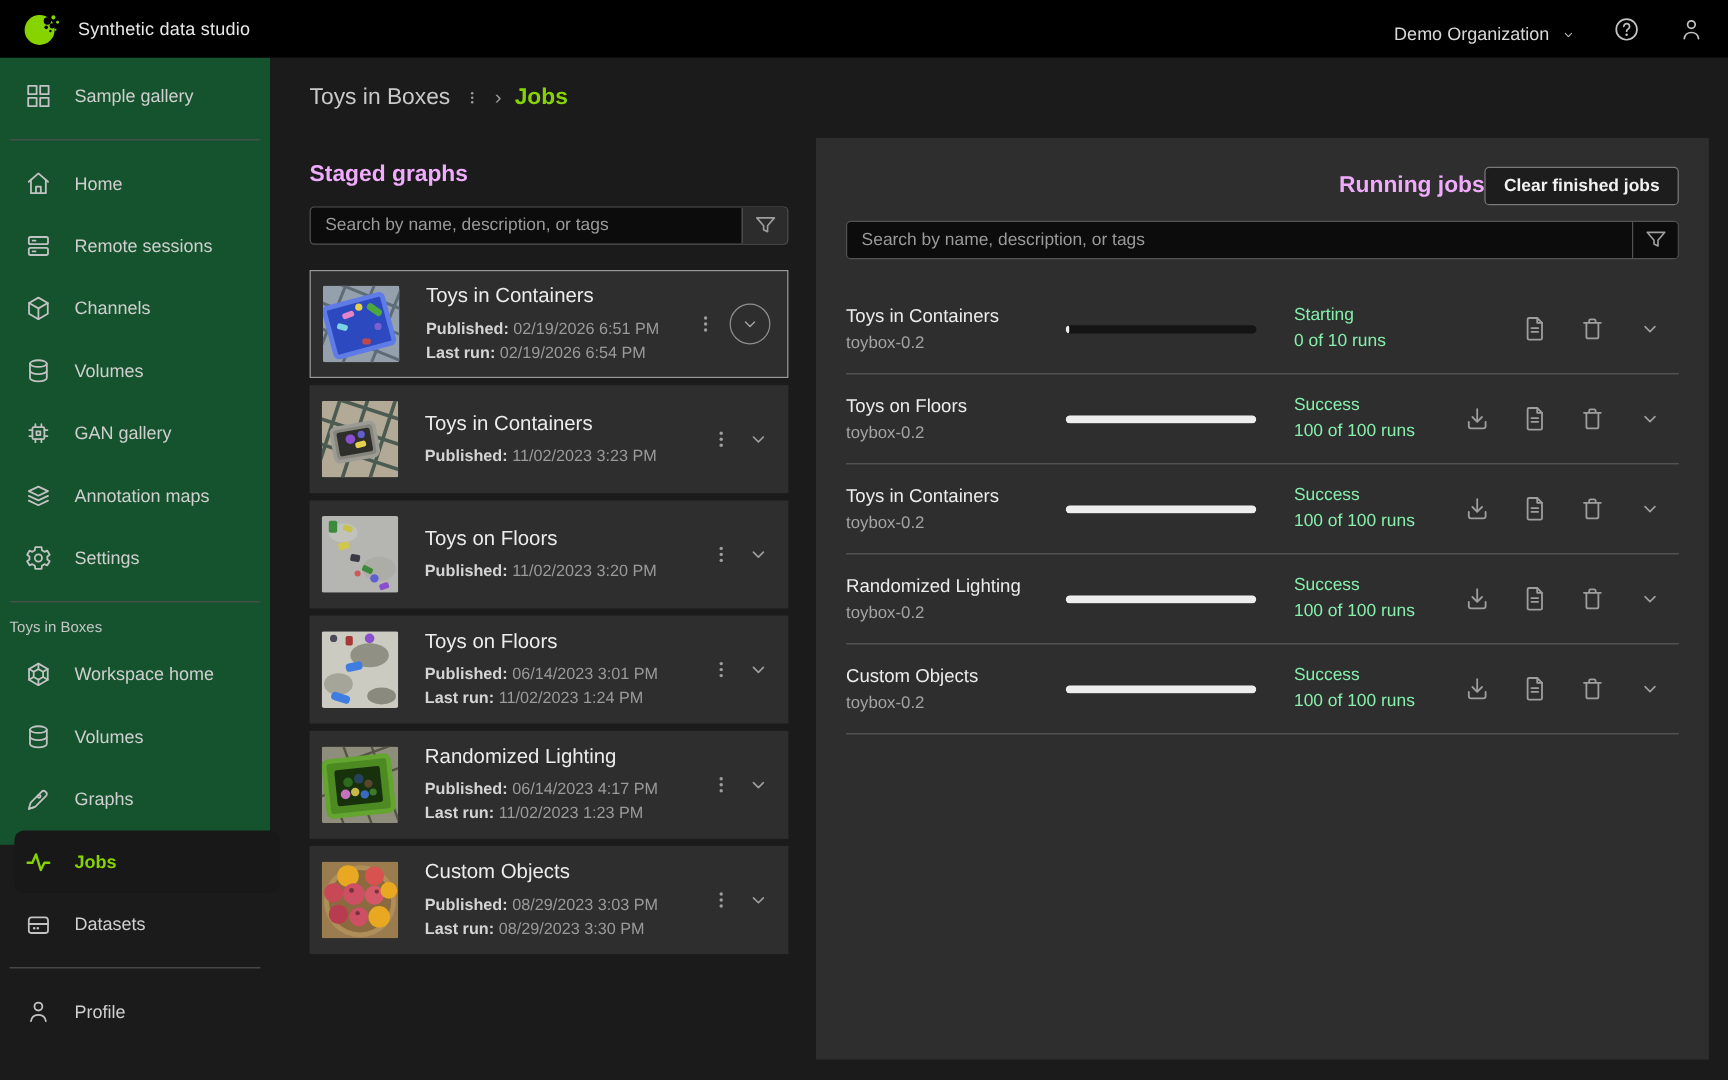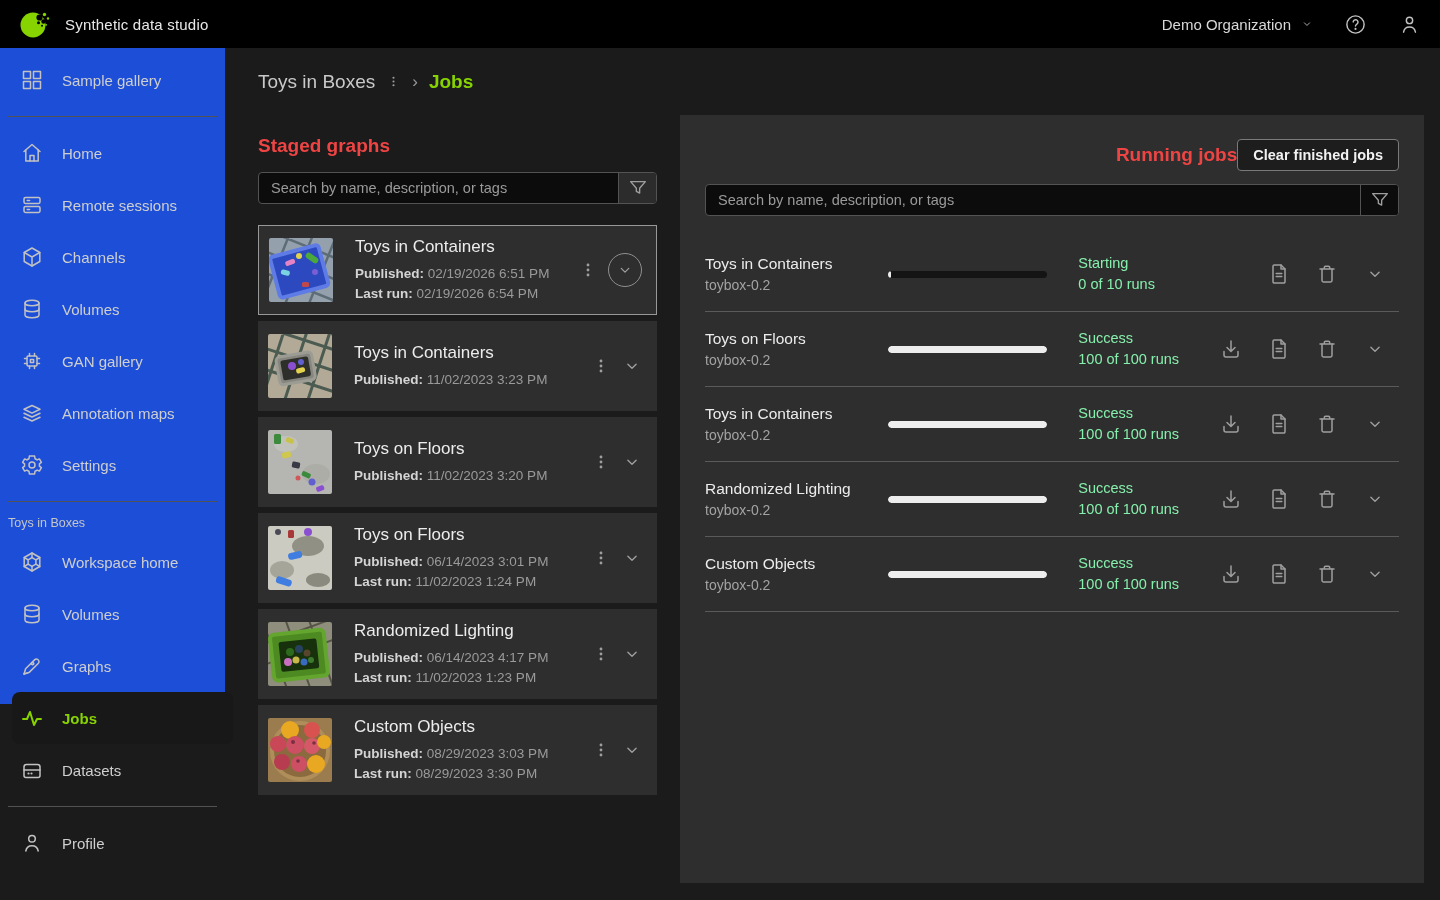--- a/index.html
+++ b/index.html
@@ -11,26 +11,26 @@
     position:relative;
   }
   svg.icon { stroke:#c2c2c2; fill:none; stroke-width:1.5; stroke-linecap:round; stroke-linejoin:round; }
   svg.icon.dim { stroke:#9e9e9e; }
 
   
   .topbar { position:absolute; top:0; left:0; width:1440px; height:48px; background:#000;
             display:flex; align-items:center; padding:0 18px; z-index:20; }
   .logo { width:32px; height:32px; margin-right:15px; flex-shrink:0; }
   .app-title { font-size:15px; color:#e8e8e8; letter-spacing:.2px; }
-  .topbar-right { margin-left:auto; display:flex; align-items:center; gap:28px; }
+  .topbar-right { margin-left:auto; display:flex; align-items:flex-end; gap:28px; }
   .org-select { display:flex; align-items:center; gap:9px; font-size:15px; color:#d8d8d8; cursor:pointer; }
   .round-btn { width:26px; height:26px; display:flex; align-items:center; justify-content:center; cursor:pointer; }
 
   
-  .sidebar { position:absolute; top:48px; left:0; width:225px; height:656px; background:#1d4ed8;
+  .sidebar { position:absolute; top:48px; left:0; width:225px; height:656px; background:#14532d;
              padding-top:6px; z-index:10; }
   .nav-item { height:52px; display:flex; align-items:center; gap:18px; padding:0 10px 0 20px;
               font-size:15px; color:#cfcfcf; cursor:pointer; }
   .nav-item svg { flex-shrink:0; }
   .nav-item.active { background:#181818; color:#87d300; border-radius:8px;
                      margin-left:12px; width:221px; padding-left:8px; position:relative; z-index:12; }
   .nav-item.active svg { stroke:#87d300; stroke-width:2; }
   .side-divider { border:none; border-top:1px solid #525252; margin:10px 8px; }
   .section-label { font-size:12.5px; color:#c6c6c6; padding:4px 8px 6px 8px; }
 
@@ -39,21 +39,21 @@
   .breadcrumb { height:67px; display:flex; align-items:center; padding-left:33px; gap:11px; }
   .bc-root { font-size:19px; color:#c9c9c9; cursor:pointer; }
   .bc-kebab { cursor:pointer; display:flex; align-items:center; }
   .bc-sep { color:#9a9a9a; font-size:17px; }
   .bc-current { font-size:19px; color:#87d300; font-weight:600; cursor:pointer; }
 
   .content { display:flex; padding-left:33px; gap:23px; }
 
   
   .staged-col { width:399px; }
-  .panel-title { font-size:19px; font-weight:700; color:#ef4444; }
+  .panel-title { font-size:19px; font-weight:700; color:#f0abfc; }
   .staged-col .panel-title { margin-top:20px; }
 
   .search { display:flex; height:32px; border:1px solid #535353; border-radius:4px;
             background:#0c0c0c; overflow:hidden; margin-top:15px; }
   .search input { flex:1; background:transparent; border:none; outline:none; color:#dcdcdc;
                   font-size:14.5px; padding:0 12px; font-family:"Liberation Sans", sans-serif; }
   .search input::placeholder { color:#9a9a9a; }
   .filter-btn { width:38px; border-left:1px solid #535353; display:flex; align-items:center;
                 justify-content:center; cursor:pointer; }
   .staged-col .filter-btn { background:#2c2c2c; }

